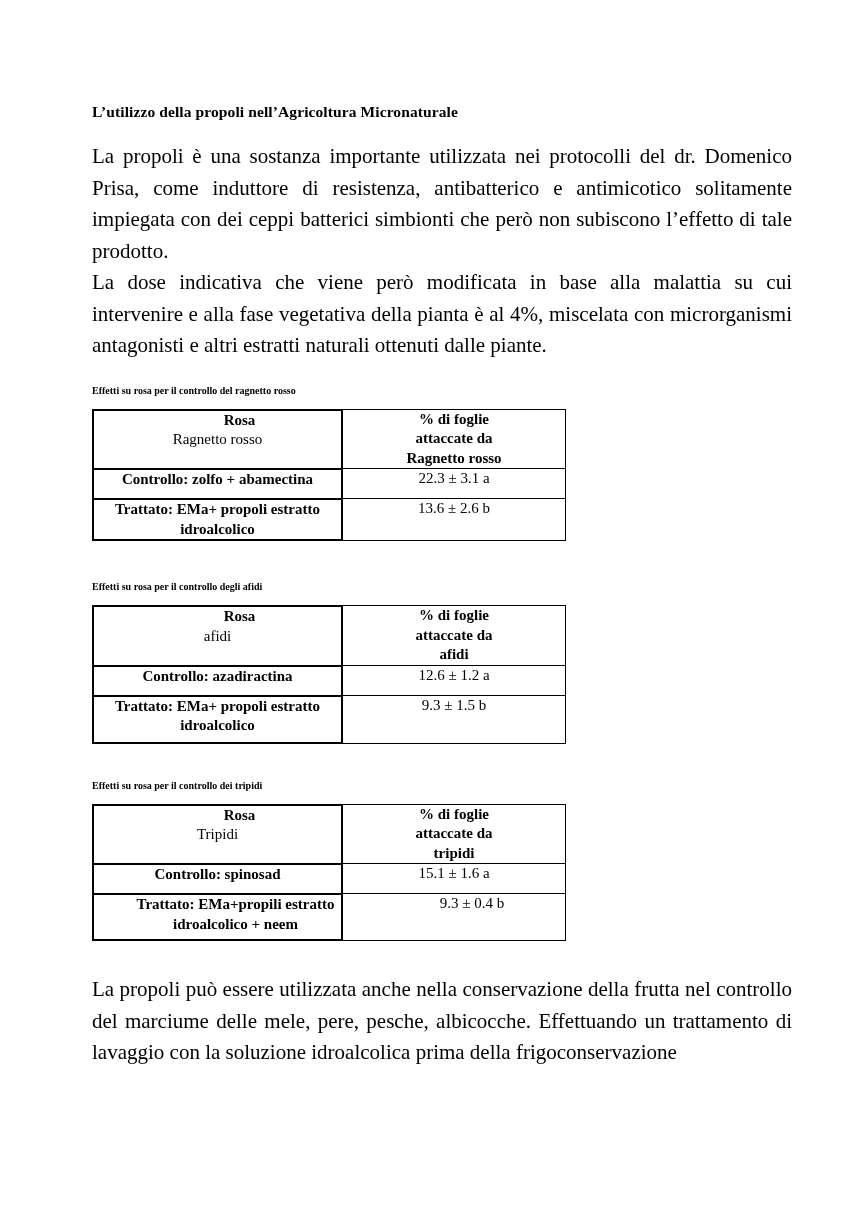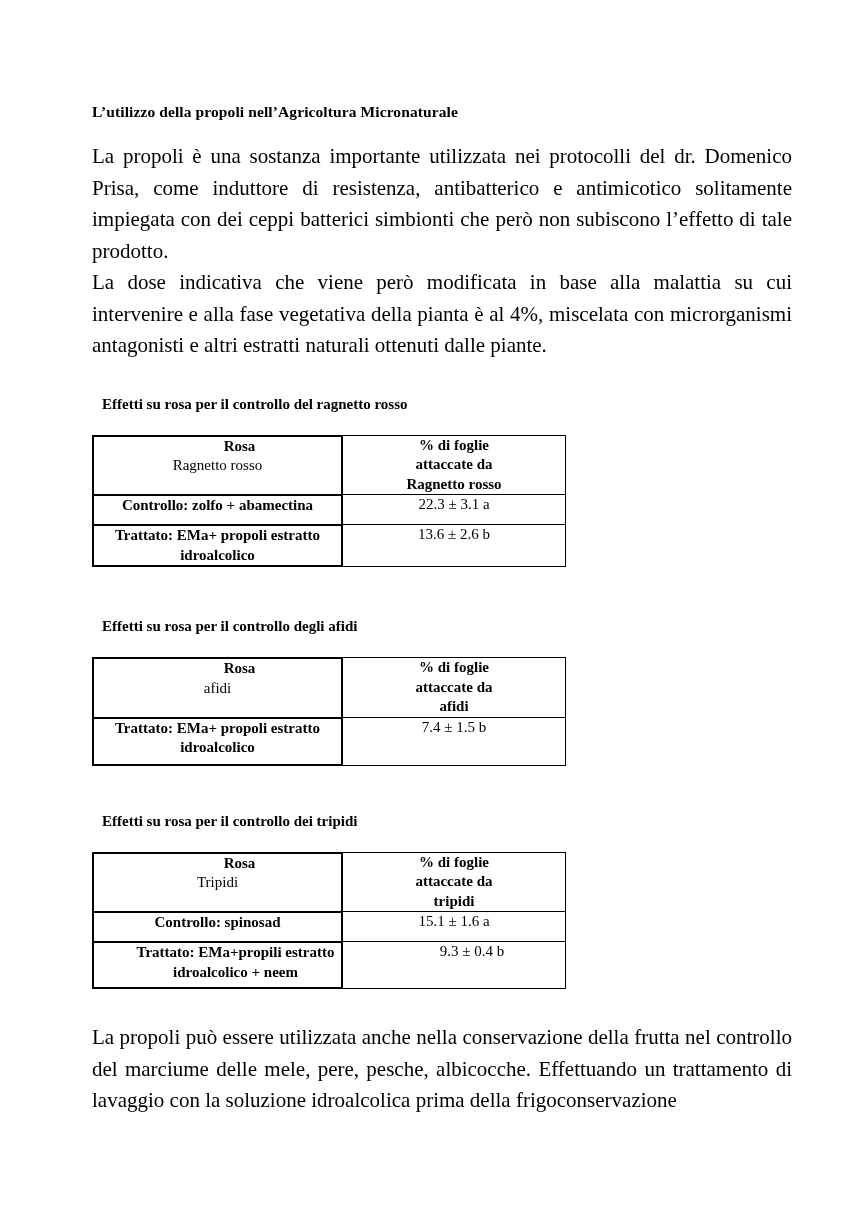--- a/index.html
+++ b/index.html
@@ -35,23 +35,23 @@
     font-size: 21px;
     line-height: 1.50;
     text-align: justify;
     text-justify: inter-word;
     margin: 0;
     hyphens: none;
   }
   p.body-text + p.body-text { margin-top: 0; }
 
   .section-heading {
-    font-size: 15px;
-    font-weight: bold;
-    margin: 10px;
+    font-size: 10px;
+    font-weight: bold;
+    margin: 0;
     line-height: 1.2;
   }
 
   
   .gap-intro   { height: 23px; }
   .gap-t1-head { height: 12px; }
   .gap-after-t1{ height: 40px; }
   .gap-t2-head { height: 12px; }
   .gap-after-t2{ height: 36px; }
   .gap-t3-head { height: 12px; }
@@ -193,27 +193,35 @@
         <td class="cell-left t-head-cell">
           <span class="hdr-species">Rosa</span>
           <span class="hdr-pest">afidi</span>
         </td>
         <td class="cell-right t-head-cell">
           <span class="hdr-metric">% di foglie</span>
           <span class="hdr-metric">attaccate da</span>
           <span class="hdr-metric">afidi</span>
         </td>
       </tr>
+      <tr>
+        <td class="cell-left t-row-cell">
+          <span class="treat-label">Controllo: azadiractina</span>
+        </td>
+        <td class="cell-right t-row-cell">
+          <span class="value-text">12.6 ± 1.2 a</span>
+        </td>
+      </tr>
       <tr class="last-row">
         <td class="cell-left t-last-cell">
           <span class="treat-label">Trattato: EMa+ propoli estratto</span>
           <span class="treat-label">idroalcolico</span>
         </td>
         <td class="cell-right t-last-cell">
-          <span class="value-text">7.4 ± 1.5 b</span>
+          <span class="value-text">9.3 ± 1.5 b</span>
         </td>
       </tr>
     </tbody>
   </table>
 
   <div class="gap-after-t2"></div>
 
   <div class="section-heading">Effetti su rosa per il controllo dei tripidi</div>
   <div class="gap-t3-head"></div>
 

